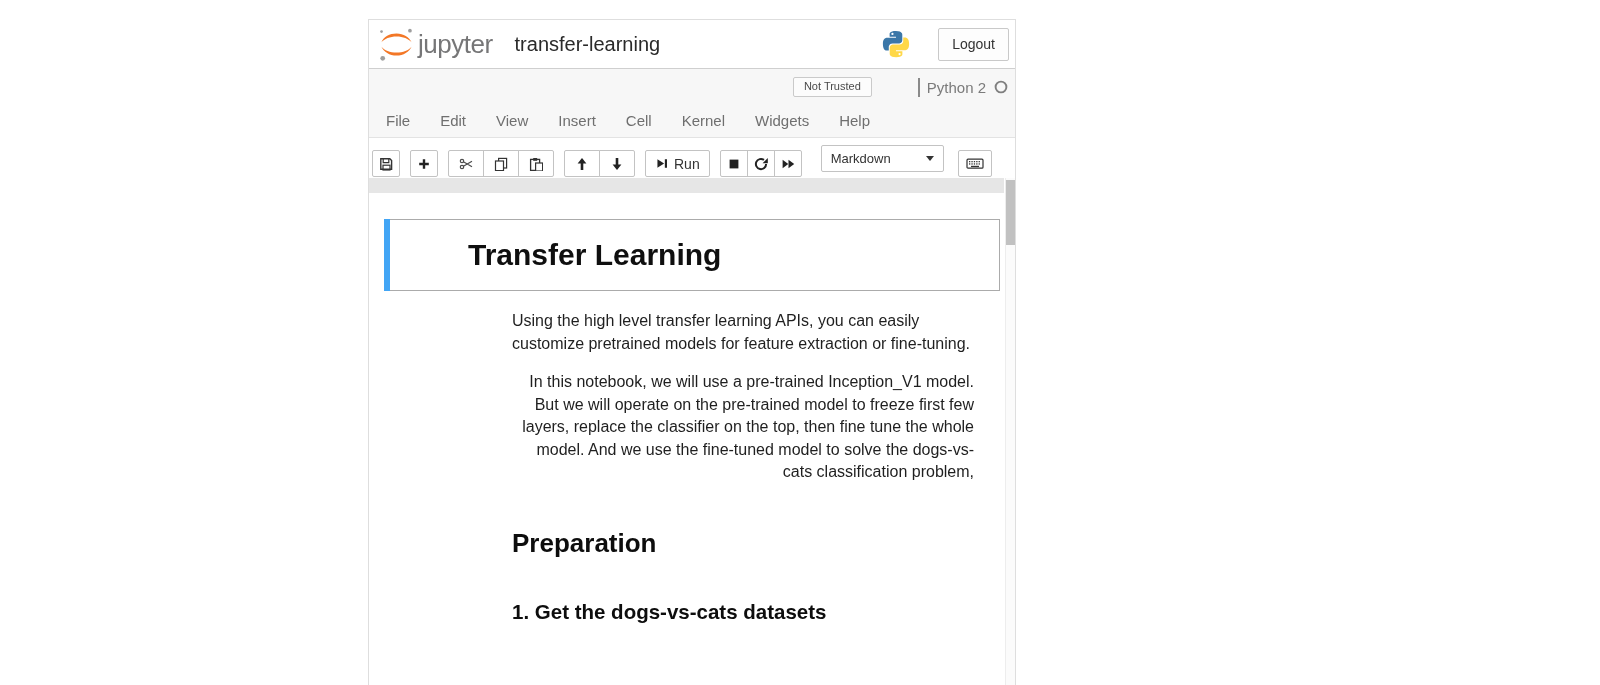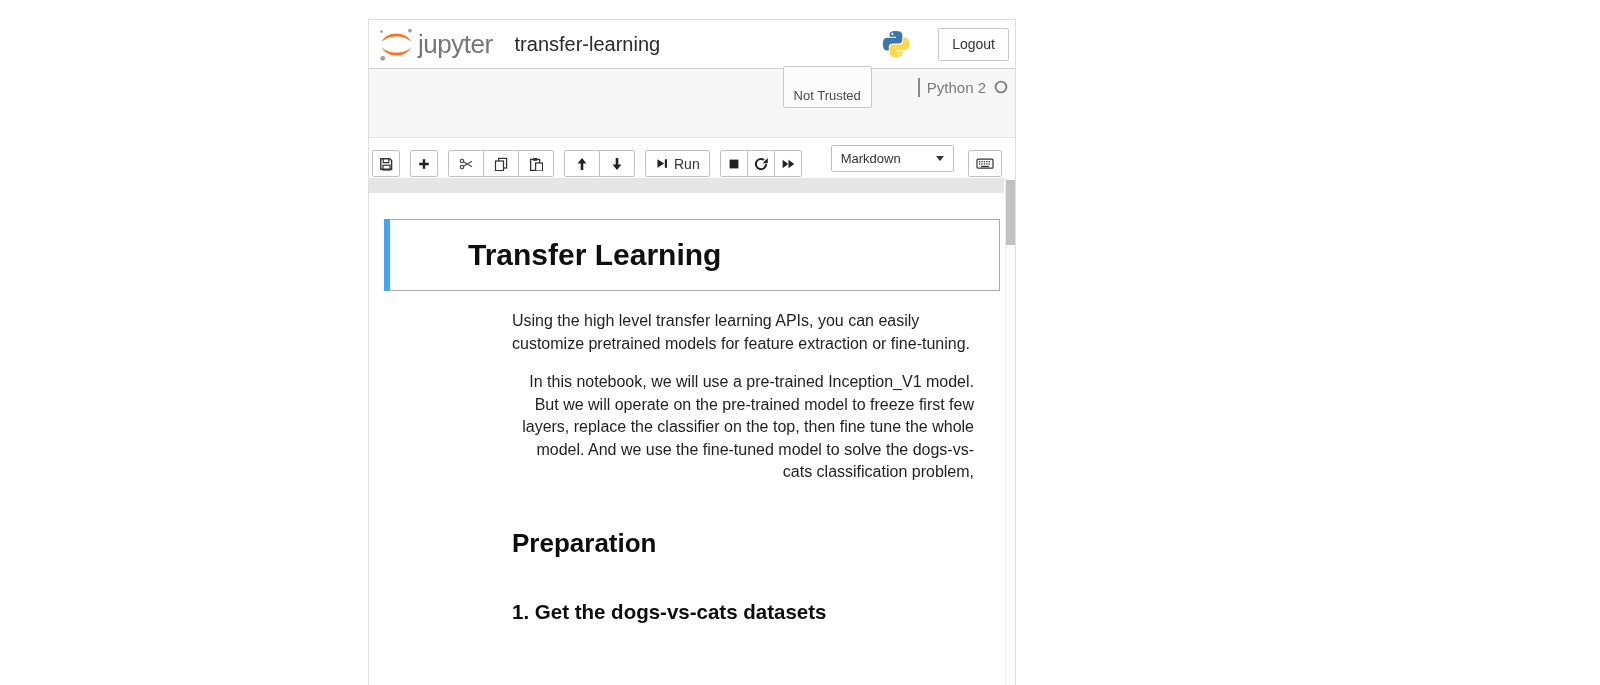--- a/index.html
+++ b/index.html
@@ -18,39 +18,39 @@
   .logout-btn { margin-left:27px; margin-right:2px; background:#fdfdfd; border:1px solid #c9c9c9;
                 border-radius:2px; height:33px; padding:0 13px; font-size:14px; color:#333;
                 font-family:"Liberation Sans", sans-serif; cursor:pointer; }
 
   
   .menubar { height:70px; background:#f7f7f7; border-top:1px solid #cfcfcf;
              border-bottom:1px solid #e3e3e3; }
   .status-row { height:36px; display:flex; justify-content:flex-end; align-items:center;
                 padding-right:7px; }
   .trust-badge { border:1px solid #cacaca; background:#fcfcfc; border-radius:2px;
-                 padding:21px 10px 4px; font-size:13px; color:#4a4a4a; }
+                 padding:2px 10px 4px; font-size:11px; color:#4a4a4a; }
   .status-sep { width:2px; height:19px; background:#8a8a8a; margin-left:46px; }
   .kernel-name { font-size:15px; color:#7b7b7b; margin-left:7px; }
   .kernel-ind { margin-left:8px; display:flex; }
   .menu-row { display:flex; align-items:center; height:32px; padding-left:2px; }
   .menu-item { padding:0 15px; font-size:15px; color:#6f6f6f; cursor:pointer; line-height:32px; }
 
   
   .toolbar { height:40px; background:#fff; display:flex; align-items:center; padding-left:3px; }
   .tgroup { display:flex; margin-right:10px; }
   .tbtn { height:27px; min-width:27px; display:inline-flex; align-items:center; justify-content:center;
           background:#fff; border:1px solid #c3c3c3; border-radius:2px; padding:0 6px; cursor:pointer;margin-top:11px; }
   .tbtn.wide { padding:0 10px; }
   .tgroup .tbtn + .tbtn { margin-left:-1px; border-top-left-radius:0; border-bottom-left-radius:0; }
   .tgroup .tbtn:not(:last-child){ border-top-right-radius:0; border-bottom-right-radius:0; }
   .run-btn { padding:0 9px; gap:6px; font-size:14px; color:#333; }
   .celltype-select { width:123px; height:27px; border:1px solid #c3c3c3; border-radius:2px;
                      background:#fff; display:flex; align-items:center; padding:0 9px;
-                     font-size:13px; color:#333; margin-left:19px; cursor:pointer; }
+                     font-size:13px; color:#333; margin-left:9px; cursor:pointer; }
   .caret { margin-left:auto; width:0; height:0; border-left:4.5px solid transparent;
            border-right:4.5px solid transparent; border-top:5.5px solid #333; }
   .kbd-btn { margin-left:14px; width:34px; }
 
   
   .site { position:relative; height:517px; background:#fff; overflow:hidden; }
   .band { height:15px; background:#e6e6e6; margin-right:11px; }
   .vscrollbar { position:absolute; top:0; right:0; width:10px; height:100%;
                 background:#fbfbfb; border-left:1px solid #ededed; }
   .vthumb { position:absolute; top:2px; left:0; width:100%; height:65px; background:#c1c1c1; cursor:pointer; }
@@ -101,20 +101,30 @@
     <div class="status-row">
       <span class="trust-badge">Not Trusted</span>
       <span class="status-sep"></span>
       <span class="kernel-name">Python 2</span>
       <span class="kernel-ind">
         <svg viewBox="0 0 14 14" width="14" height="14">
           <circle cx="7" cy="7" r="5.4" fill="none" stroke="#7f7f7f" stroke-width="1.9"></circle>
         </svg>
       </span>
     </div>
+    <div class="menu-row">
+      <span class="menu-item">File</span>
+      <span class="menu-item">Edit</span>
+      <span class="menu-item">View</span>
+      <span class="menu-item">Insert</span>
+      <span class="menu-item">Cell</span>
+      <span class="menu-item">Kernel</span>
+      <span class="menu-item">Widgets</span>
+      <span class="menu-item">Help</span>
+    </div>
   </div>
 
   <div class="toolbar">
     <div class="tgroup">
       <span class="tbtn">
         <svg viewBox="0 0 14 14" width="14" height="14">
           <path d="M1.8 1.8h9l1.8 1.8v8.6H1.8z" fill="none" stroke="#333" stroke-width="1.4"></path>
           <path d="M4.2 2v3.6h5.6V2" fill="none" stroke="#333" stroke-width="1.2"></path>
           <rect x="4" y="8.2" width="7" height="4.8" fill="none" stroke="#333" stroke-width="1.2"></rect>
         </svg>

